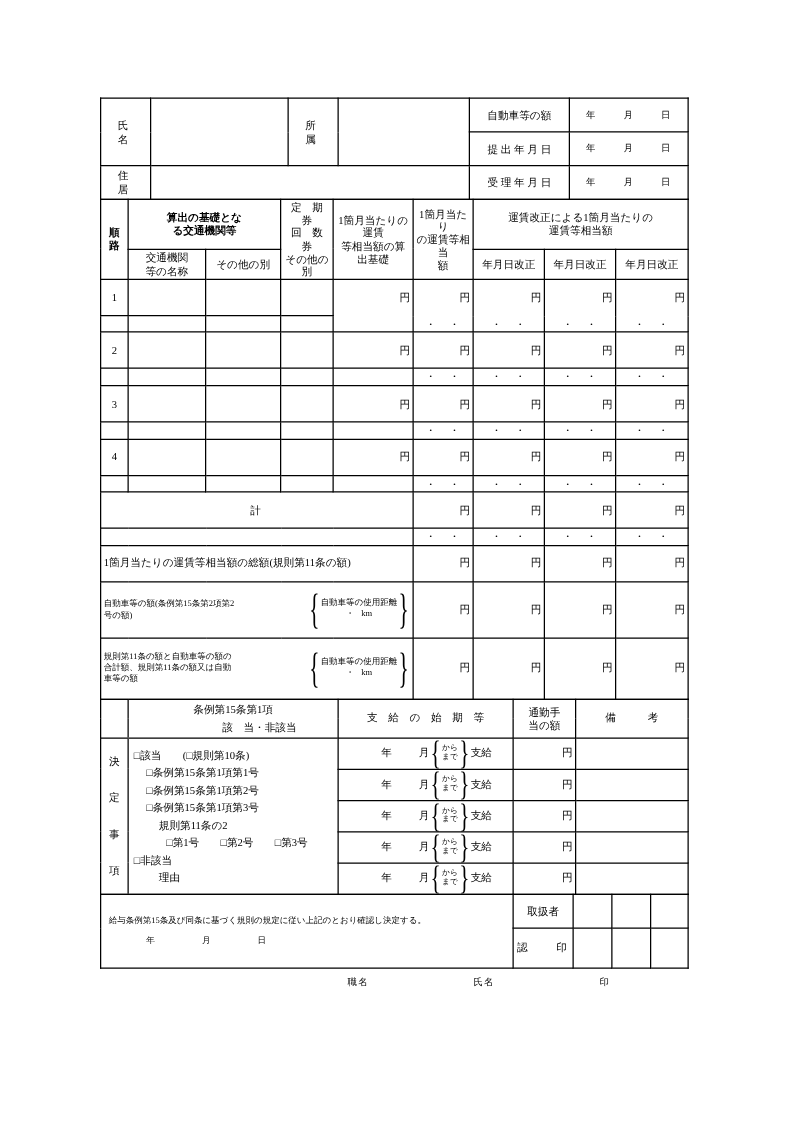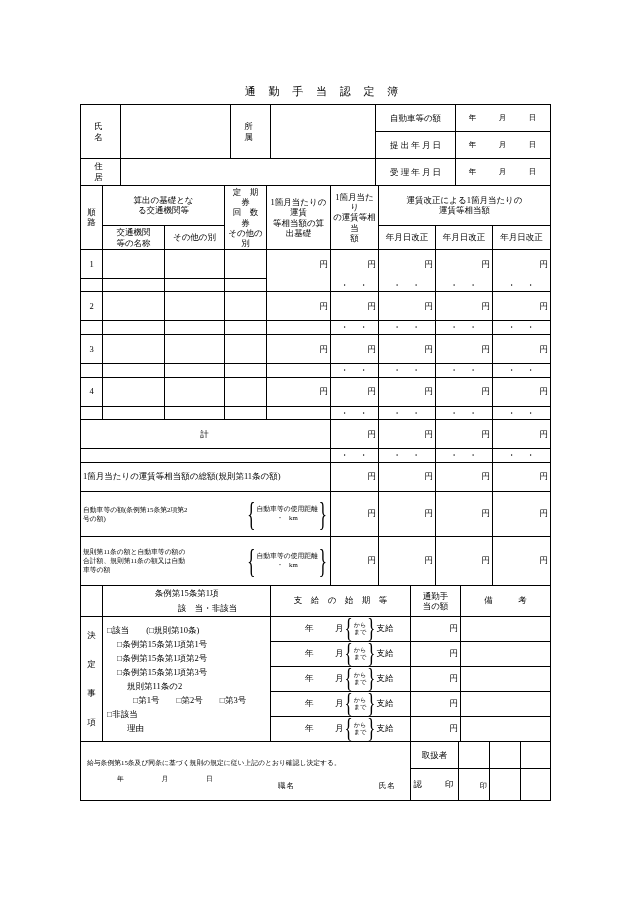--- a/index.html
+++ b/index.html
@@ -44,21 +44,21 @@
     font-size: 8.5px;
     line-height: 1.25;
     vertical-align: middle;
   }
   .c { text-align: center; }
   .l { text-align: left; }
   .vtop { vertical-align: top; }
   .sp4 { letter-spacing: 4px; }
   .tiny { font-size: 7.5px; }
   .xtiny { font-size: 6.8px; }
-  .mini { font-size: 7px; }
+  .mini { font-size: 7px; font-weight: bold; }
   .h28 { height: 28px; }
   .h24 { height: 24px; }
   .yen { text-align: right; padding-right: 3px; }
   .dots { text-align: center; letter-spacing: 1px; }
   .nb-b { border-bottom: none !important; }
   .nb-t { border-top: none !important; }
   .two-line { line-height: 1.15; }
   .date-line {
     display: flex;
     justify-content: space-around;
@@ -72,21 +72,20 @@
     margin: 0 1px;
   }
   .cell-pad { padding: 3px 4px; }
   .flexrow { display: flex; align-items: center; justify-content: space-between; }
 </style>
 </head>
 <body>
 
 <div class="page">
 
-  <div class="doc-title">通 勤 手 当 認 定 簿</div>
 
   <table class="main">
     <colgroup>
       <col style="width:40px">
       <col style="width:110px">
       <col style="width:40px">
       <col style="width:105px">
       <col style="width:80px">
       <col style="width:95px">
     </colgroup>

